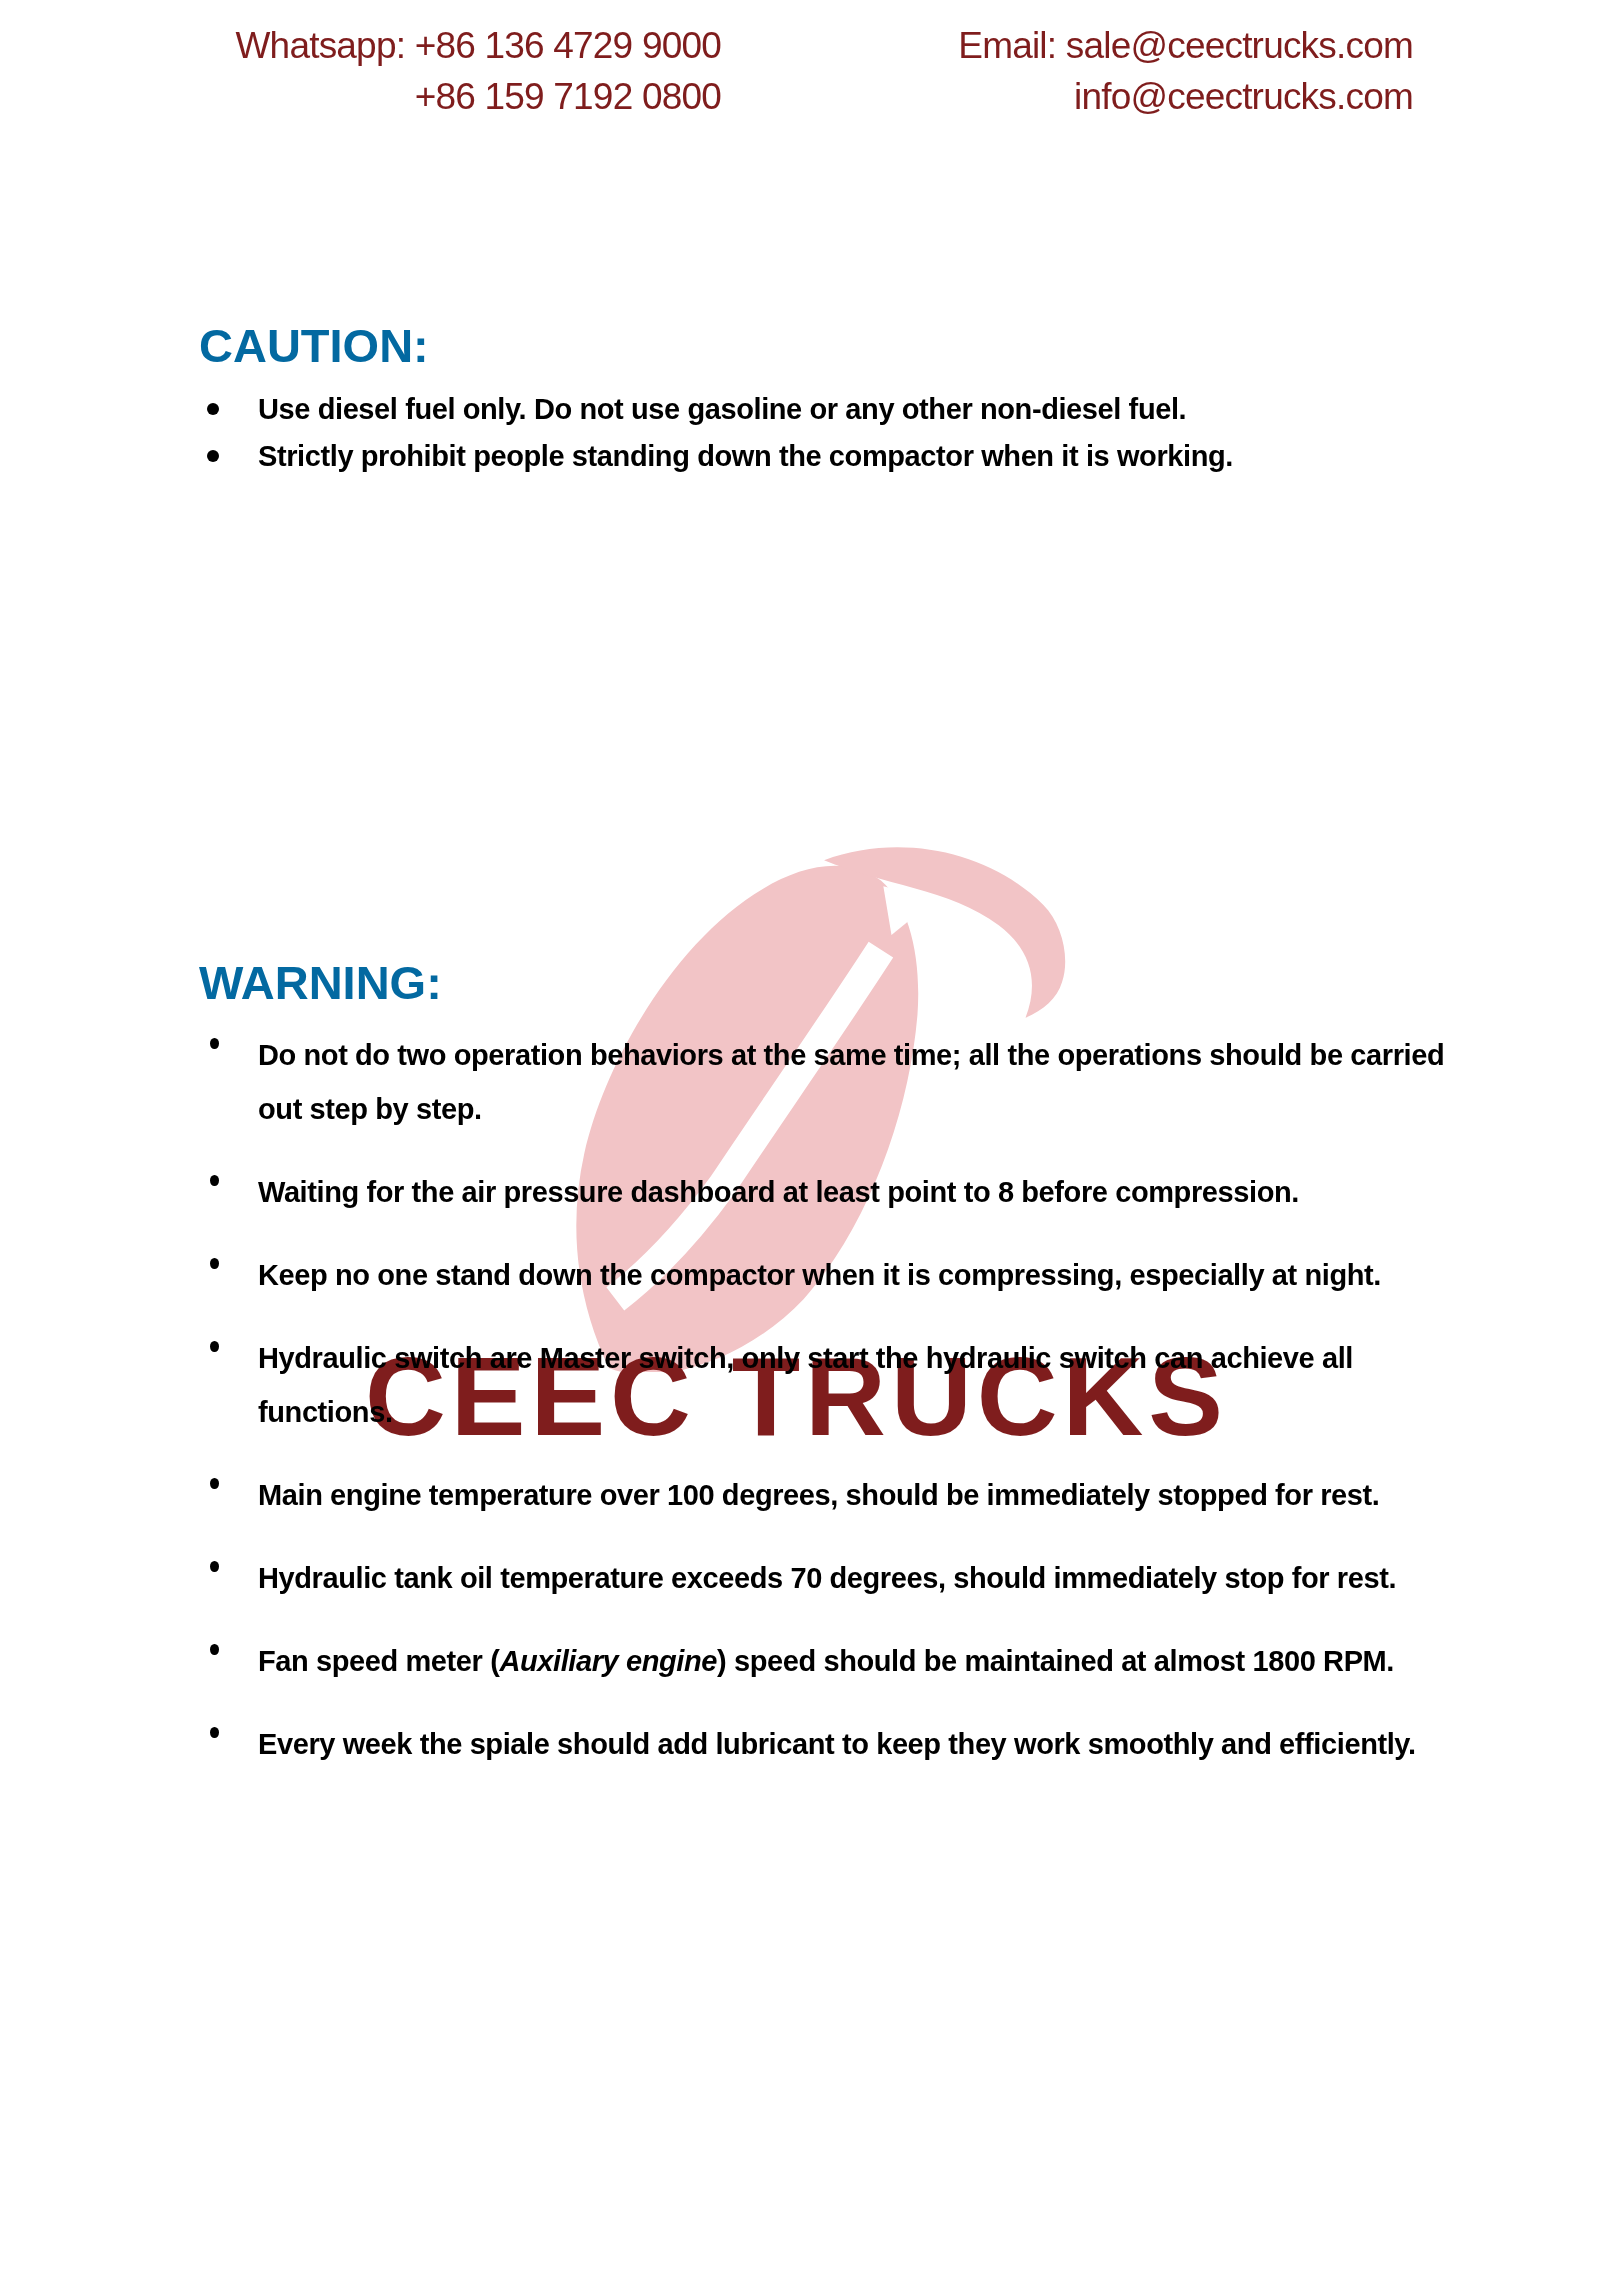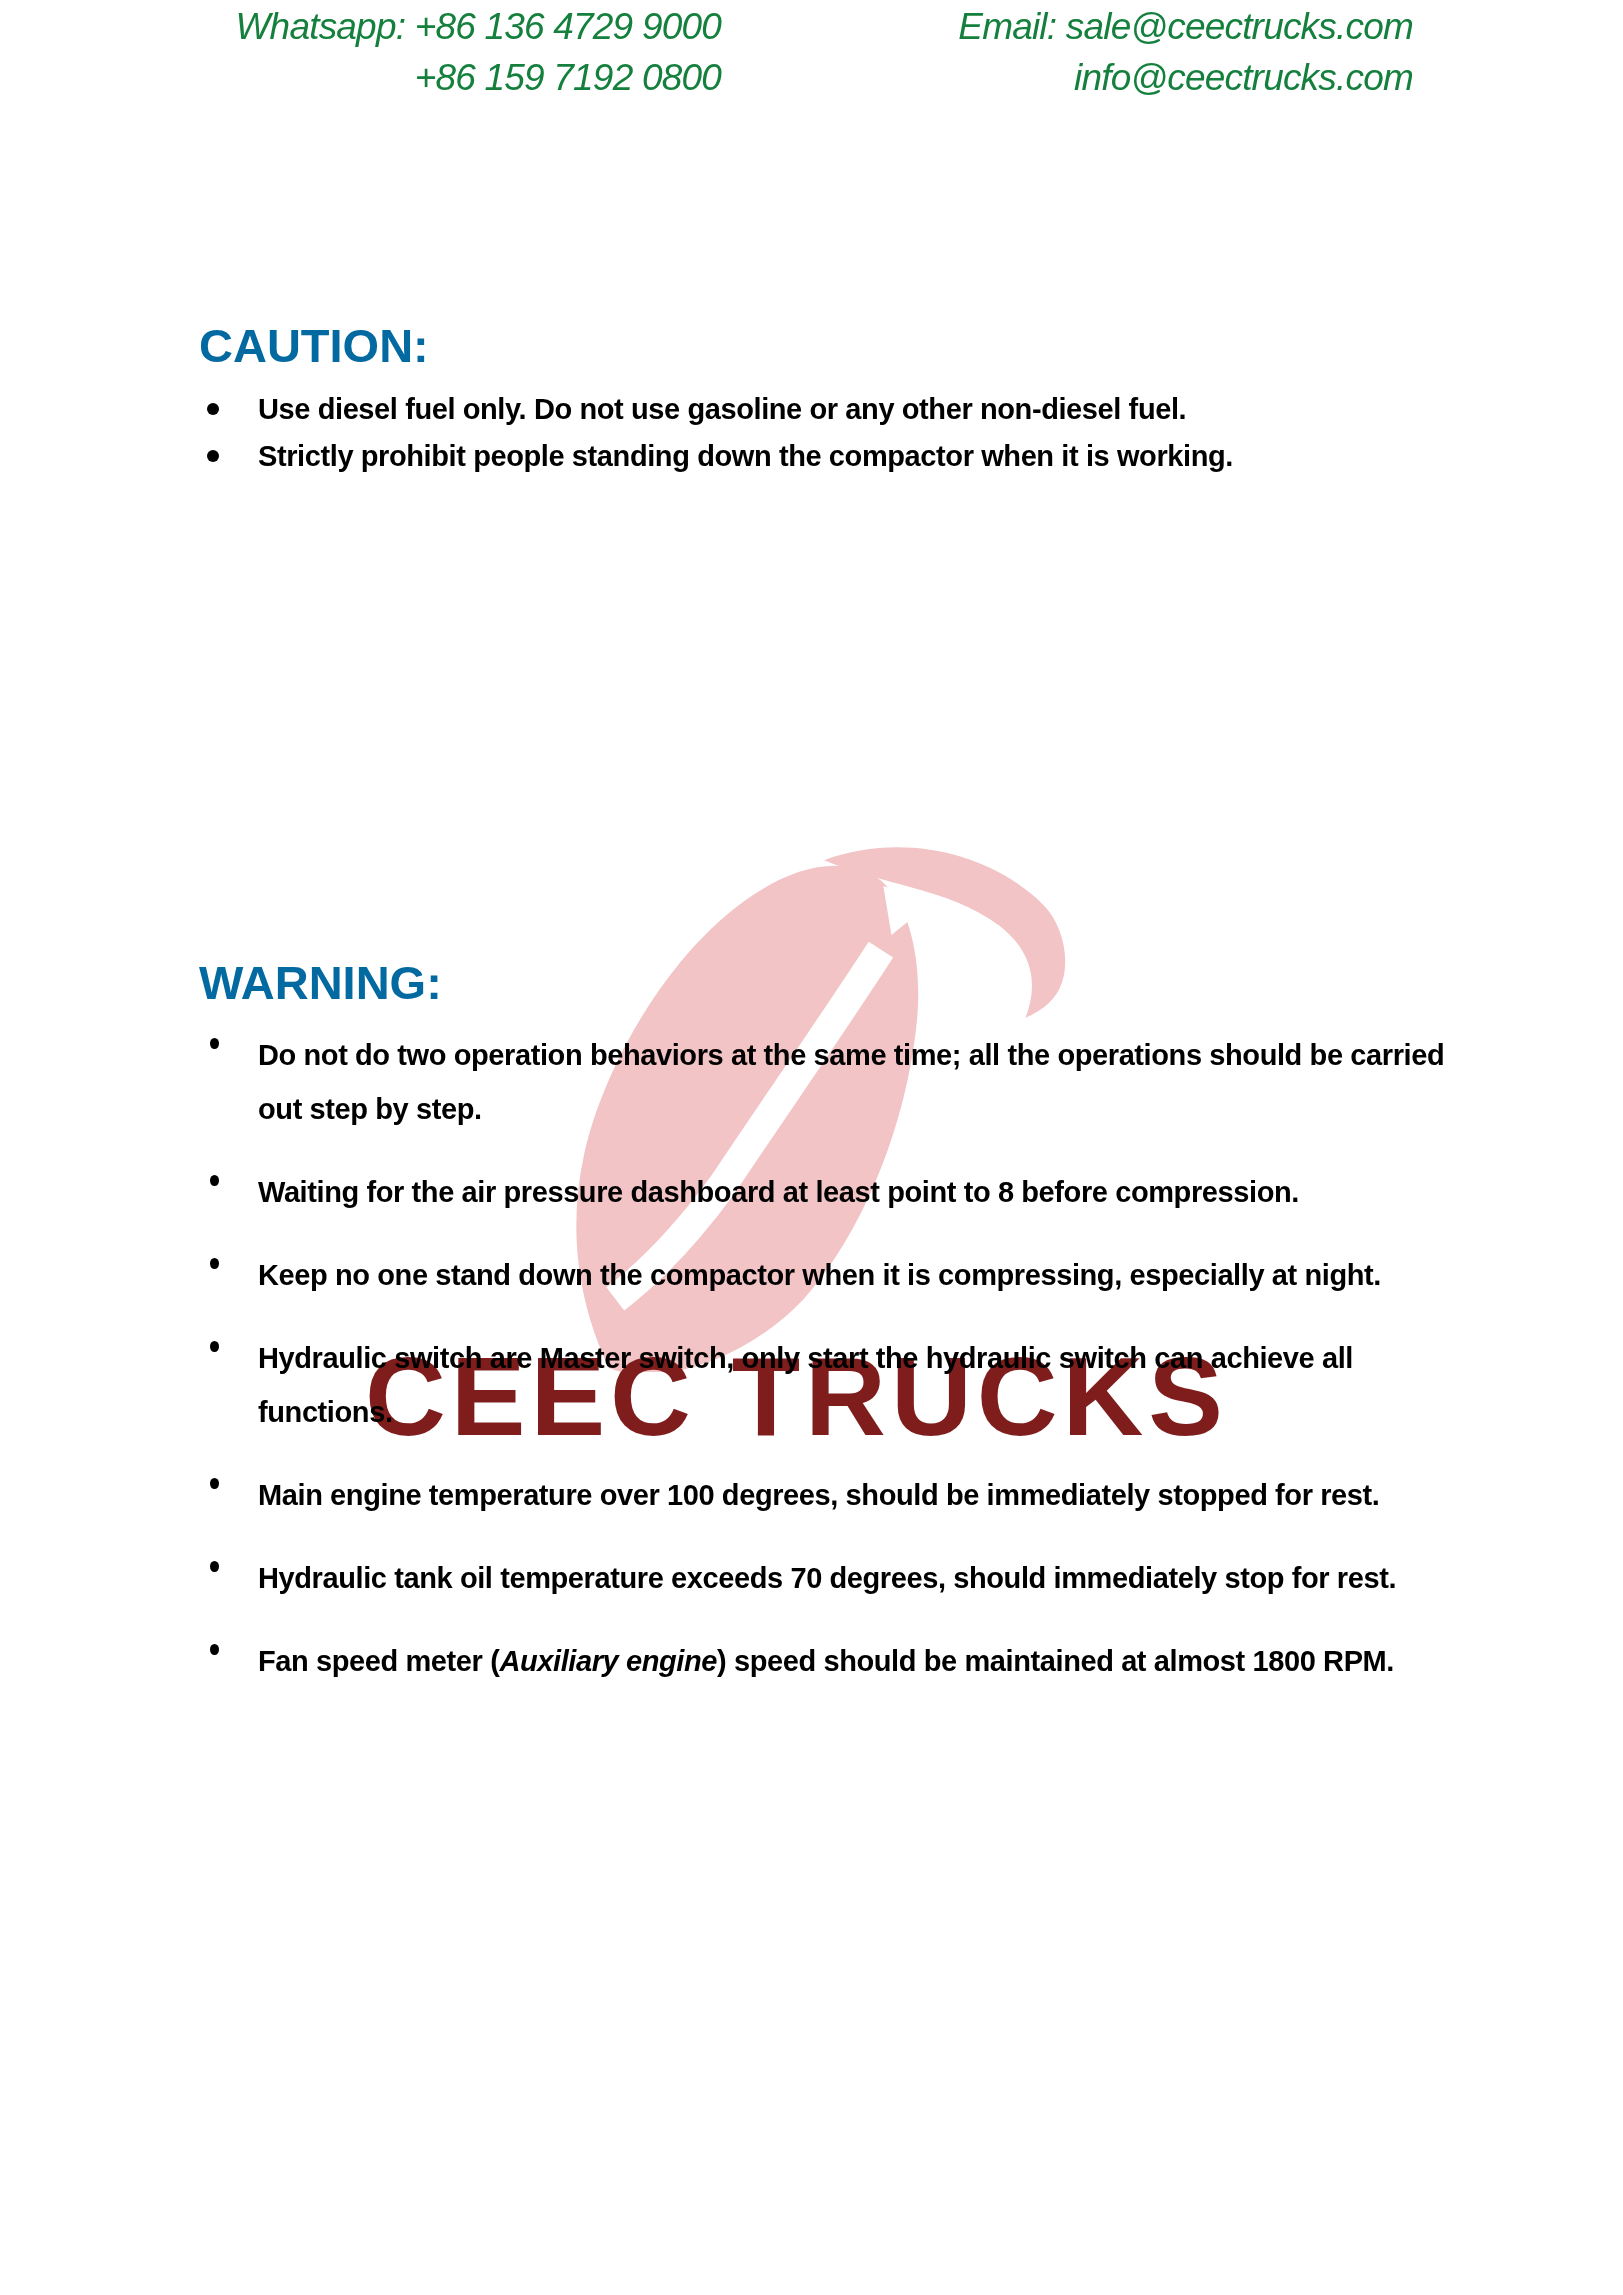--- a/index.html
+++ b/index.html
@@ -28,27 +28,26 @@
     letter-spacing: 4.9px;
     color: #7f1d1d;
     white-space: nowrap;
   }
 
   
   .content { position: absolute; inset: 0; z-index: 1; }
 
   .hdr {
     position: absolute;
-    top: 1px;
-    color: #15803d;
+    top: 20px;
+    color: #7f1d1d;
     font-size: 37px;
     line-height: 51px;
     letter-spacing: -0.8px;
     white-space: pre-line;
-    font-style: italic;
   }
   #hdr-whatsapp { left: 172px; width: 549px; text-align: right; }
   #hdr-email   { left: 887px; width: 526px; text-align: right; }
 
   .section { position: absolute; left: 199px; }
   #caution { top: 321px; width: 1348px; }
   #warning { top: 958px; width: 1407px; }
 
   .section-title {
     font-size: 47px;
@@ -141,18 +140,22 @@
           <span class="li-text">Main engine temperature over 100 degrees, should be immediately stopped for rest.</span>
         </li>
         <li>
           <span class="dot"></span>
           <span class="li-text">Hydraulic tank oil temperature exceeds 70 degrees, should immediately stop for rest.</span>
         </li>
         <li>
           <span class="dot"></span>
           <span class="li-text"><span>Fan speed meter (</span><em class="li-italic">Auxiliary engine</em><span>) speed should be maintained at almost 1800 RPM.</span></span>
         </li>
+        <li>
+          <span class="dot"></span>
+          <span class="li-text">Every week the spiale should add lubricant to keep they work smoothly and efficiently.</span>
+        </li>
       </ul>
     </div>
 
   </div>
 </div>
 
 
 </body></html>

